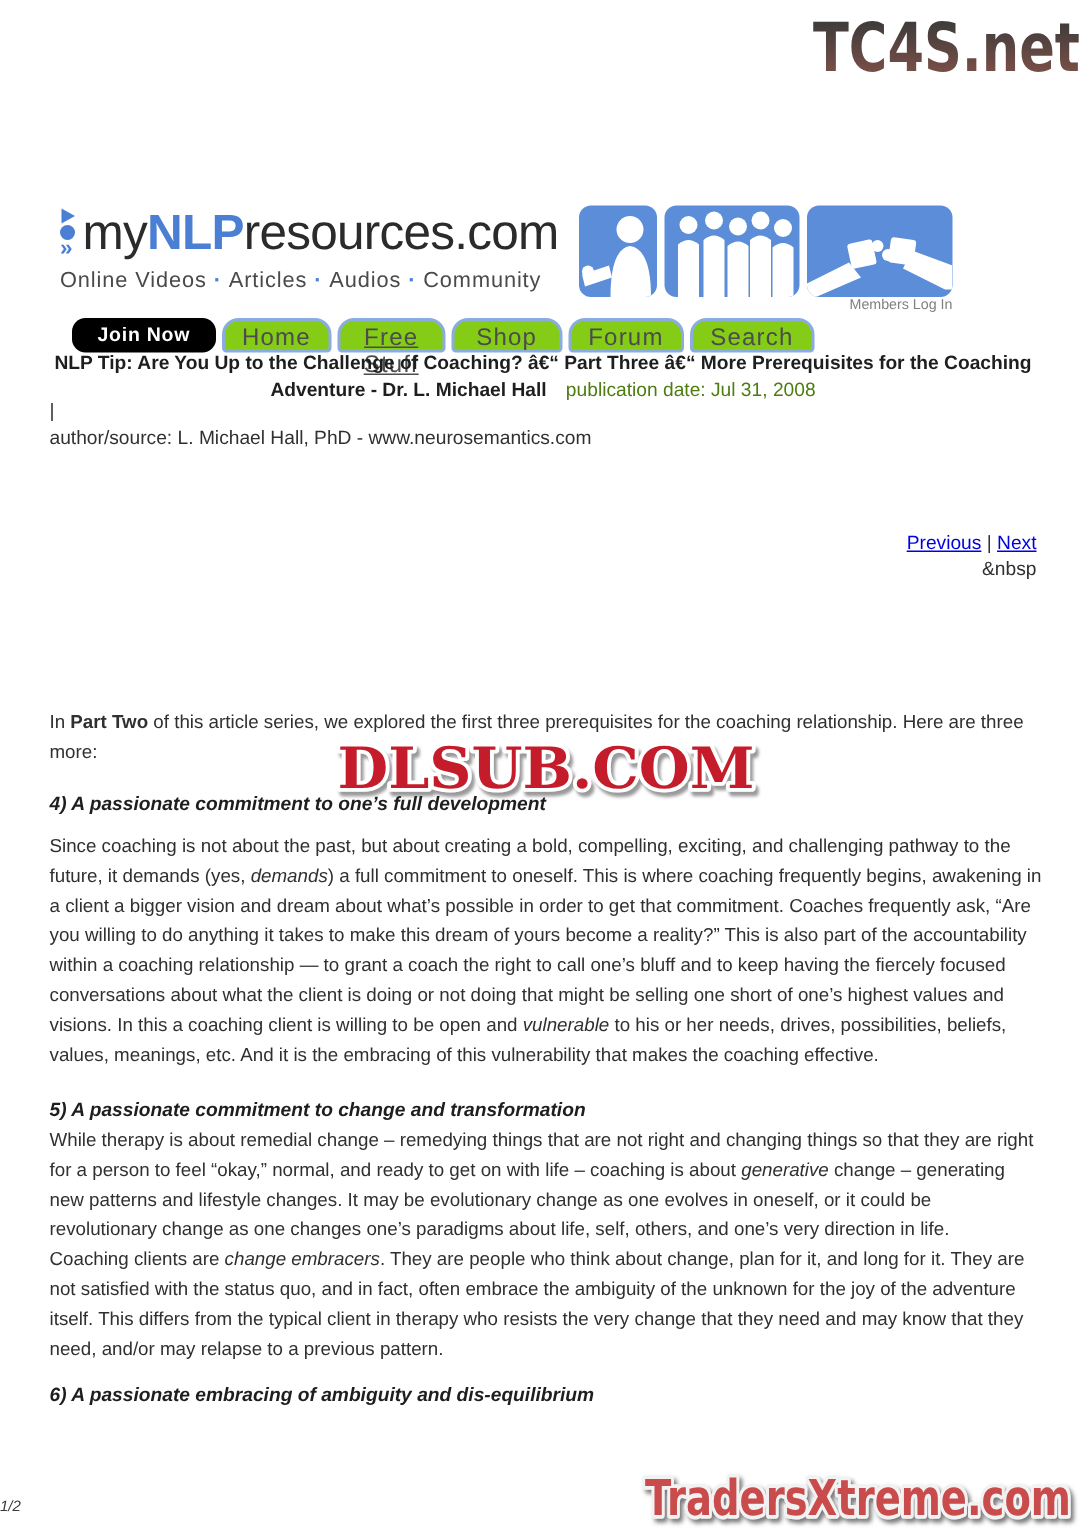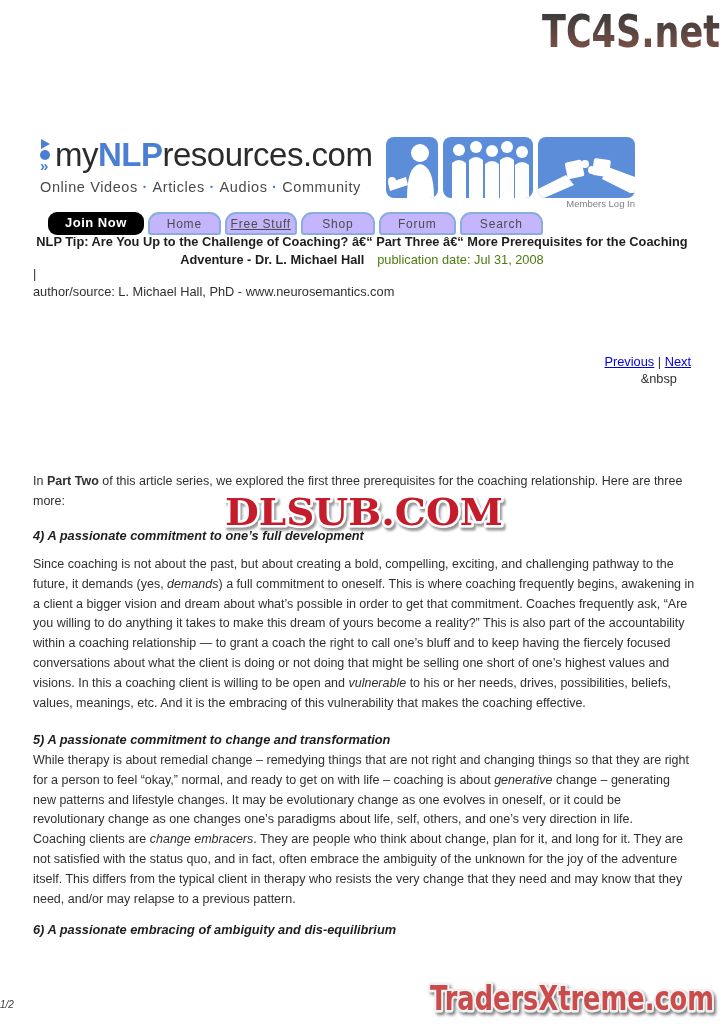--- a/index.html
+++ b/index.html
@@ -28,35 +28,35 @@
   .tile { background:#5b8dd9; border-radius:8px; height:61px; overflow:hidden; }
   .tile.t1 { width:52px; } .tile.t2 { width:90px; } .tile.t3 { width:97px; }
 
   .members { position:absolute; top:198px; left:500px; width:135px; text-align:right;
              font-size:9.5px; color:#808080; }
 
   
   .navrow { position:absolute; top:212px; left:48px; display:flex; gap:4px; height:23px; }
   .join-btn { background:#000; border-radius:9px; color:#fff; font-weight:bold; font-size:13px;
               padding:3px 17px 16px; letter-spacing:0.5px; }
-  .tab { border:2px solid #8aace0; border-radius:11px 11px 3px 3px; background:#c4b5fd;
-         font-size:12px; color:#4c4c4c; letter-spacing:0.8px; text-align:center; padding-top:3px; }
+  .tab { border:2px solid #8aace0; border-radius:11px 11px 3px 3px; background:#84cc16;
+         font-size:16px; color:#4c4c4c; letter-spacing:0.8px; text-align:center; padding-top:3px; }
   .tab.w1{width:73px;} .tab.w2{width:72px;text-decoration:underline;} .tab.w3{width:74px;} .tab.w4{width:77px;} .tab.w5{width:83px;}
 
   
   .title { position:absolute; top:233px; left:32px; width:660px; text-align:center;
            font-size:12.8px; line-height:17.5px; color:#1e1e1e; }
   .title .tb { font-weight:bold; }
   .title .pd { font-weight:normal; color:#4d7c0f; }
   .pipe   { position:absolute; top:266px; left:33px; font-size:12.8px; }
   .author { position:absolute; top:284px; left:33px; font-size:12.8px; }
 
   .prevnext { position:absolute; top:353px; right:33px; text-align:right; font-size:12.8px; line-height:17px; }
   .prevnext a { color:#0000dd; text-decoration:underline; cursor:pointer; }
-  .prevnext .nbsp { margin-right:14px; }
+  .prevnext .nbsp { }
 
   .byline { position:absolute; top:405px; left:0; right:0; text-align:center;
             font-weight:bold; font-size:12.8px; color:#1e1e1e; }
   .sec-head { position:absolute; top:440px; left:33px; font-weight:bold; font-size:12.8px; color:#1e1e1e; }
 
   .para { position:absolute; left:33px; width:662px; font-size:12.5px; line-height:20px; color:#303030; }
   .p-intro { top:471px; }
   .p4 { top:555px; line-height:19.8px; }
   .p5 { top:751px; line-height:19.8px; }
   .para .b { font-weight:bold; } .para .i { font-style:italic; }

